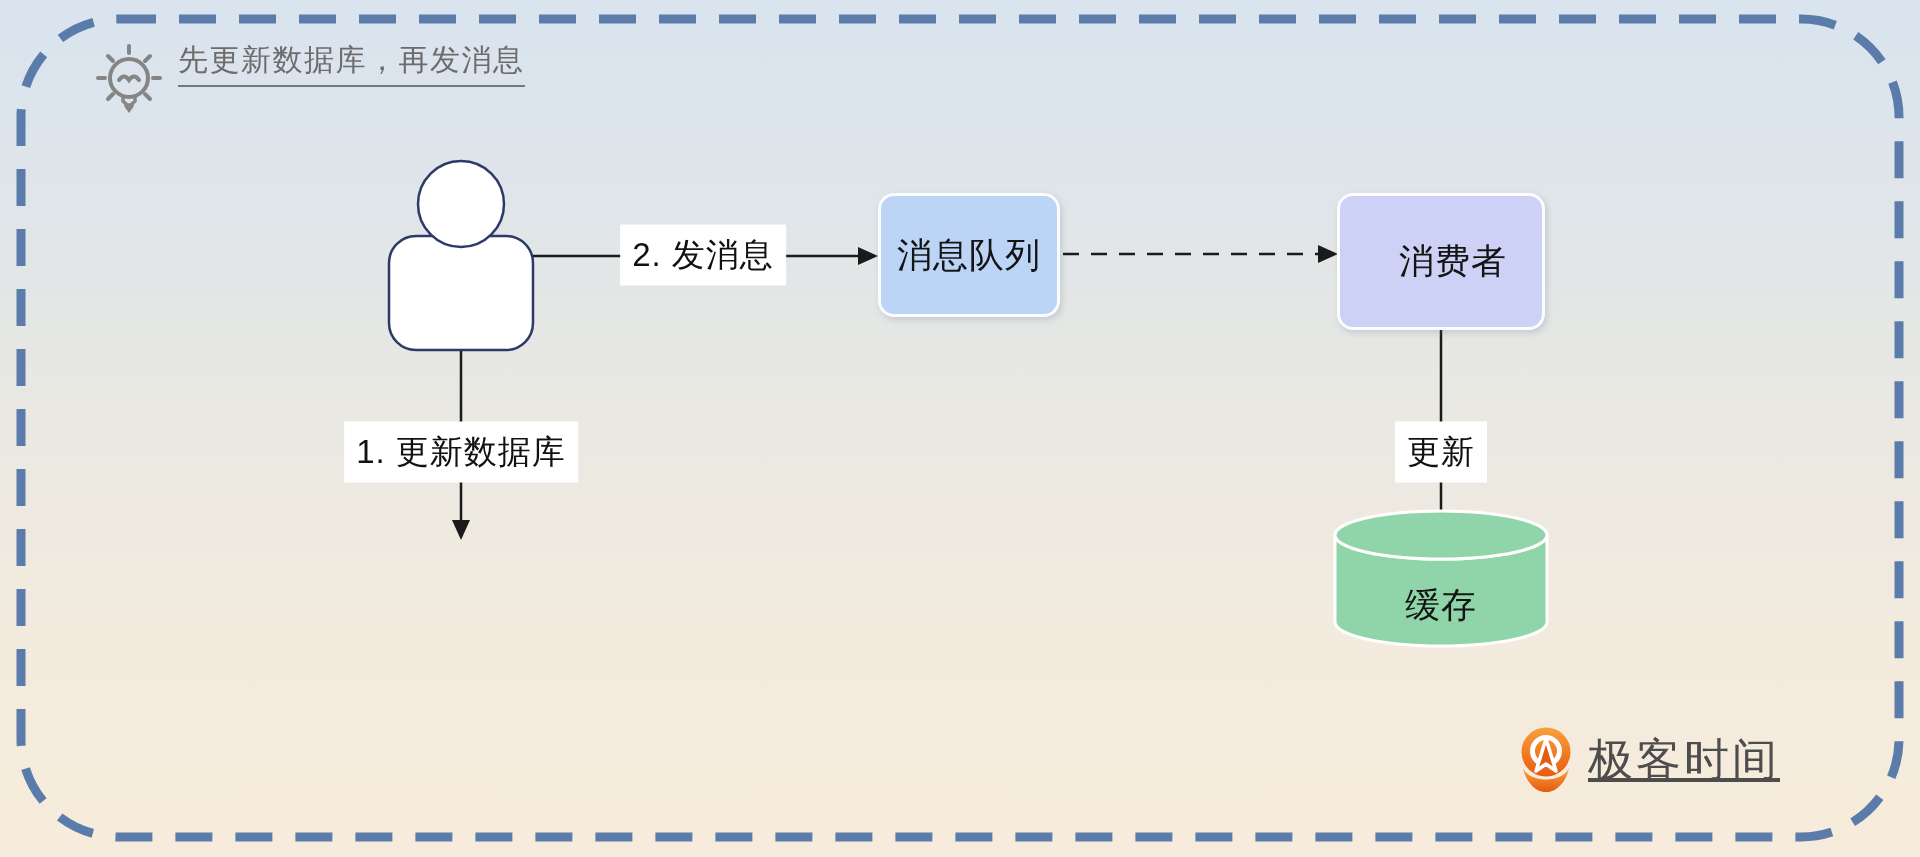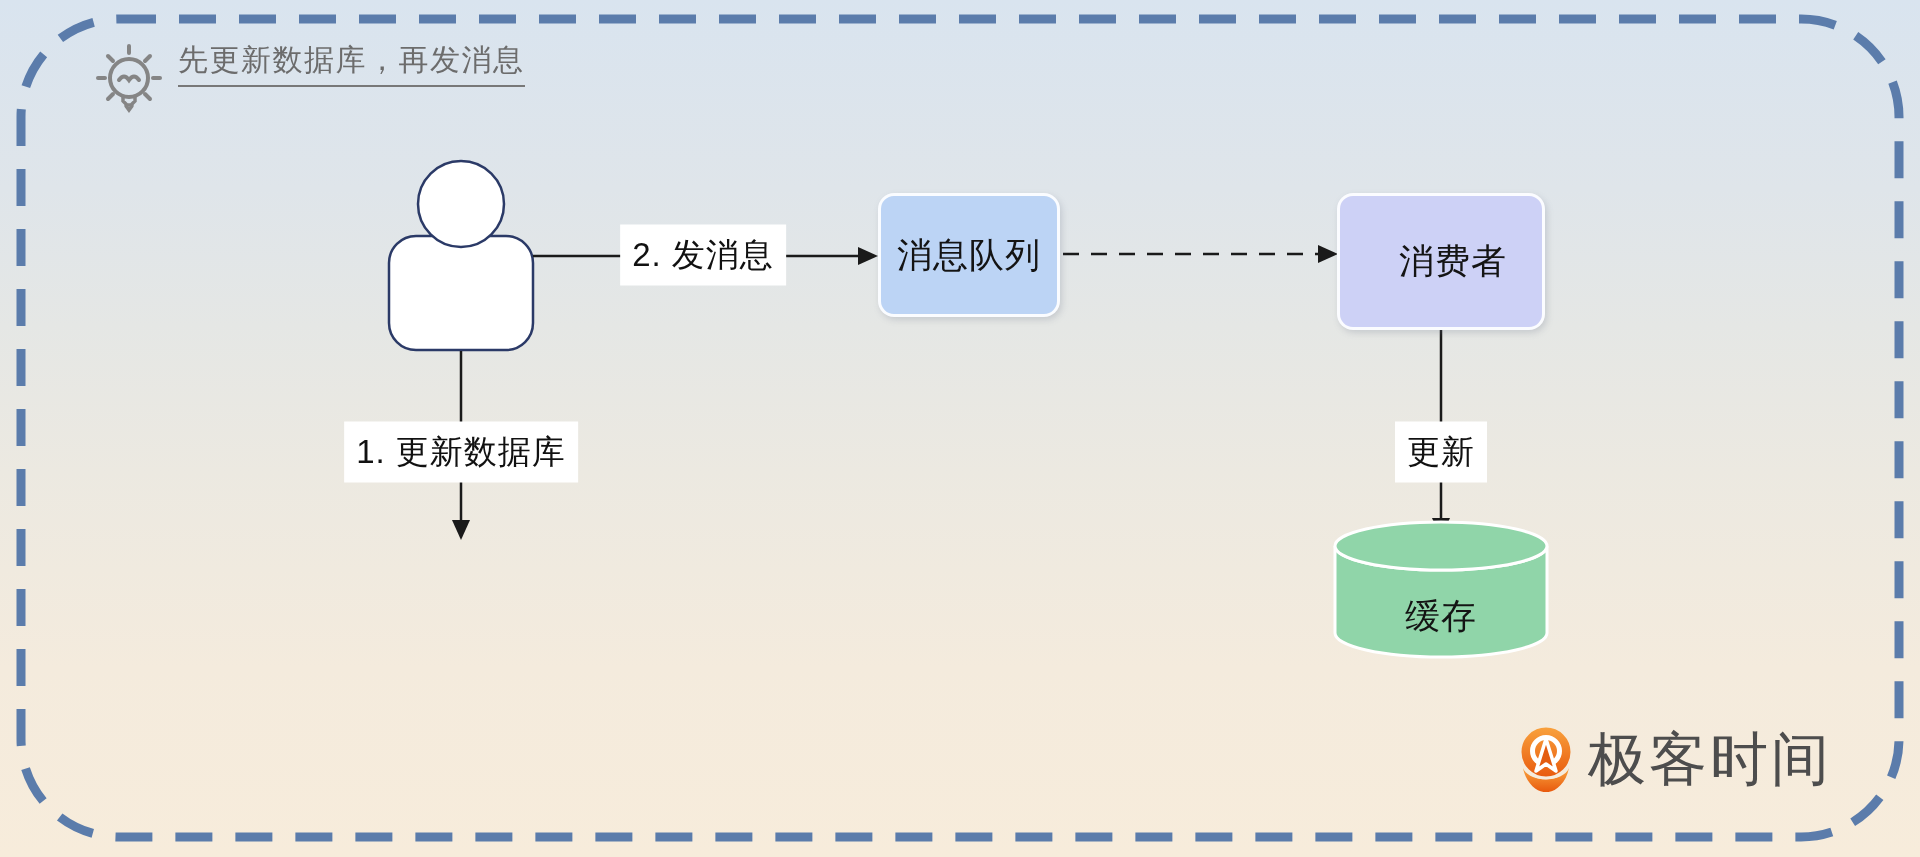--- a/index.html
+++ b/index.html
@@ -39,21 +39,21 @@
     border-radius: 16px;
     font-size: 35px; color: #141414; letter-spacing: 1px;
     box-shadow: 2px 3px 6px rgba(110,120,140,0.25);
   }
   .node-queue   { left: 878px; top: 193px; width: 182px; height: 124px; background: #bcd4f5; }
   .node-consumer{ left: 1337px; top: 193px; width: 208px; height: 137px; background: #cdd1f6; padding-left: 24px; }
 
   
   .cylinder { position: absolute; }
   .cylinder-db    { left: 352px; top: 540px; width: 218px; height: 140px; }
-  .cylinder-cache { left: 1332px; top: 519px; width: 218px; height: 142px; }
+  .cylinder-cache { left: 1332px; top: 508px; width: 218px; height: 142px; }
   .cylinder .cyl-label {
     position: absolute; left: 0; width: 100%;
     top: 52%; text-align: center;
     font-size: 35px; color: #141414; letter-spacing: 1px;
   }
 
   
   .edge-label {
     position: absolute;
     background: #ffffff;
@@ -65,22 +65,22 @@
   .lbl-send   { left: 703px; top: 255px; }
   .lbl-updb   { left: 461px; top: 452px; }
   .lbl-upcache{ left: 1441px; top: 419px; margin-top: 33px; }
 
   
   .brand {
     position: absolute; left: 1516px; top: 726px;
     display: flex; align-items: center; gap: 12px;
   }
   .brand-text {
-    font-size: 58px; color: #4d4d4d; letter-spacing: 3px;
-    font-weight: 500; line-height: 1;
+    font-size: 45px; color: #4d4d4d; letter-spacing: 3px;
+    font-weight: 500; line-height: 1; text-decoration: underline;
   }
 </style>
 </head>
 <body>
 
 <div class="stage">
 
   <svg class="layer" viewBox="0 0 1920 857">
 
     <rect x="21" y="19" width="1878" height="818" rx="98" ry="98" fill="none" stroke="#5b7cab" stroke-width="9" stroke-dasharray="37 23"></rect>

